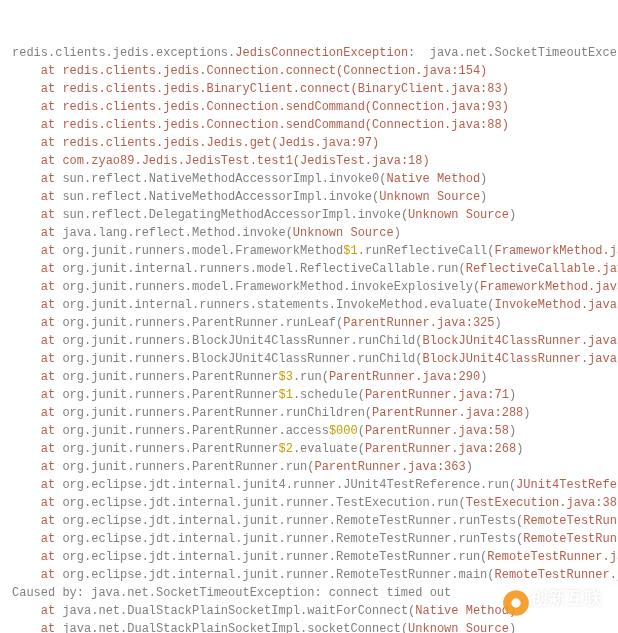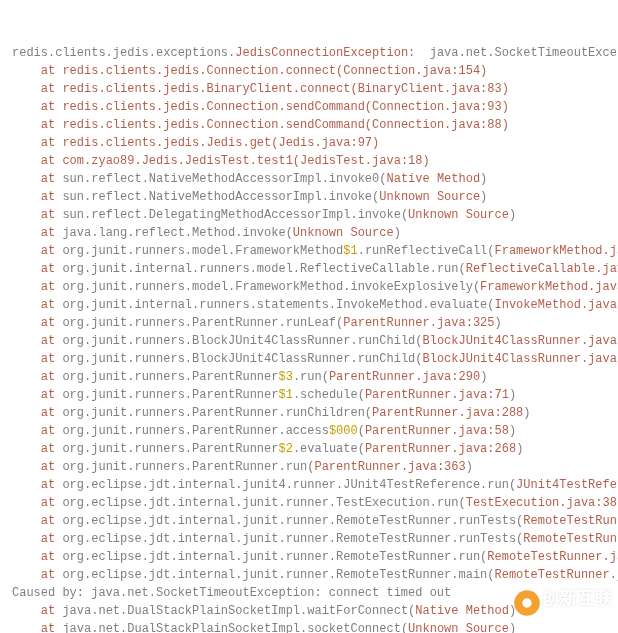--- a/index.html
+++ b/index.html
@@ -27,21 +27,21 @@
       white-space: pre;
     }
     .addr-red {
       color: #b45f4c;
     }
     .addr-yellow {
       color: #c1a000;
     }
     .watermark {
       position: absolute;
-      right: 5px;
+      right: 16px;
       bottom: 16px;
       display: flex;
       align-items: flex-start;
       gap: 0;
       color: #ffffff;
       font-family: -apple-system, Helvetica, Arial, sans-serif;
       font-size: 18px;
       font-weight: 600;
       text-shadow: 0 0 3px rgba(0,0,0,0.15);
       opacity: 0.92;

